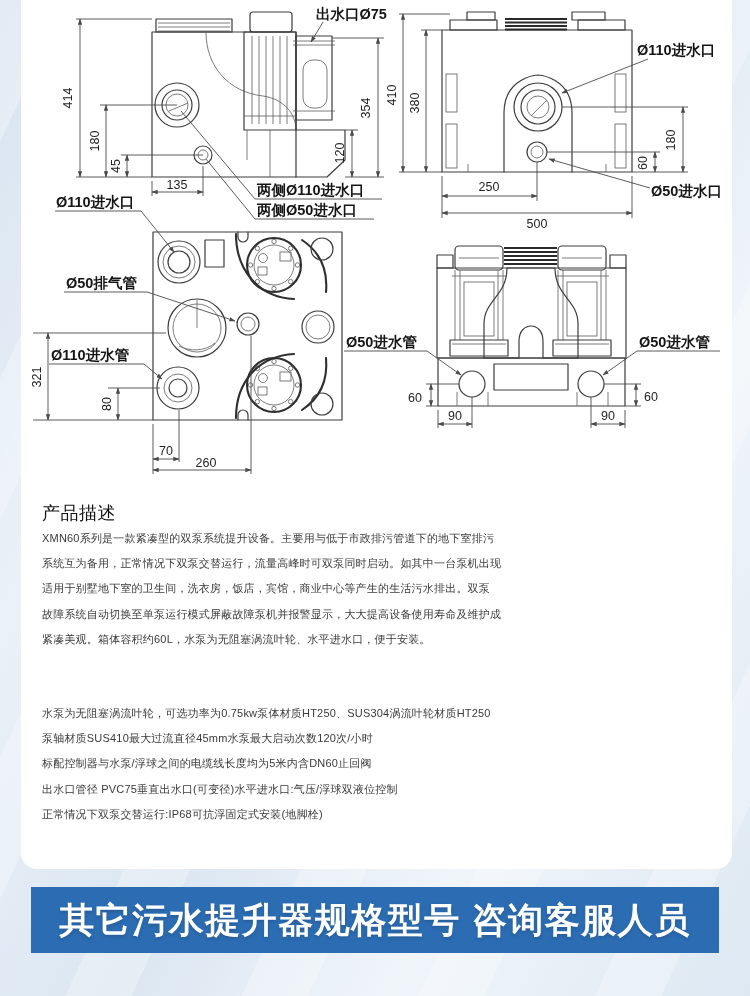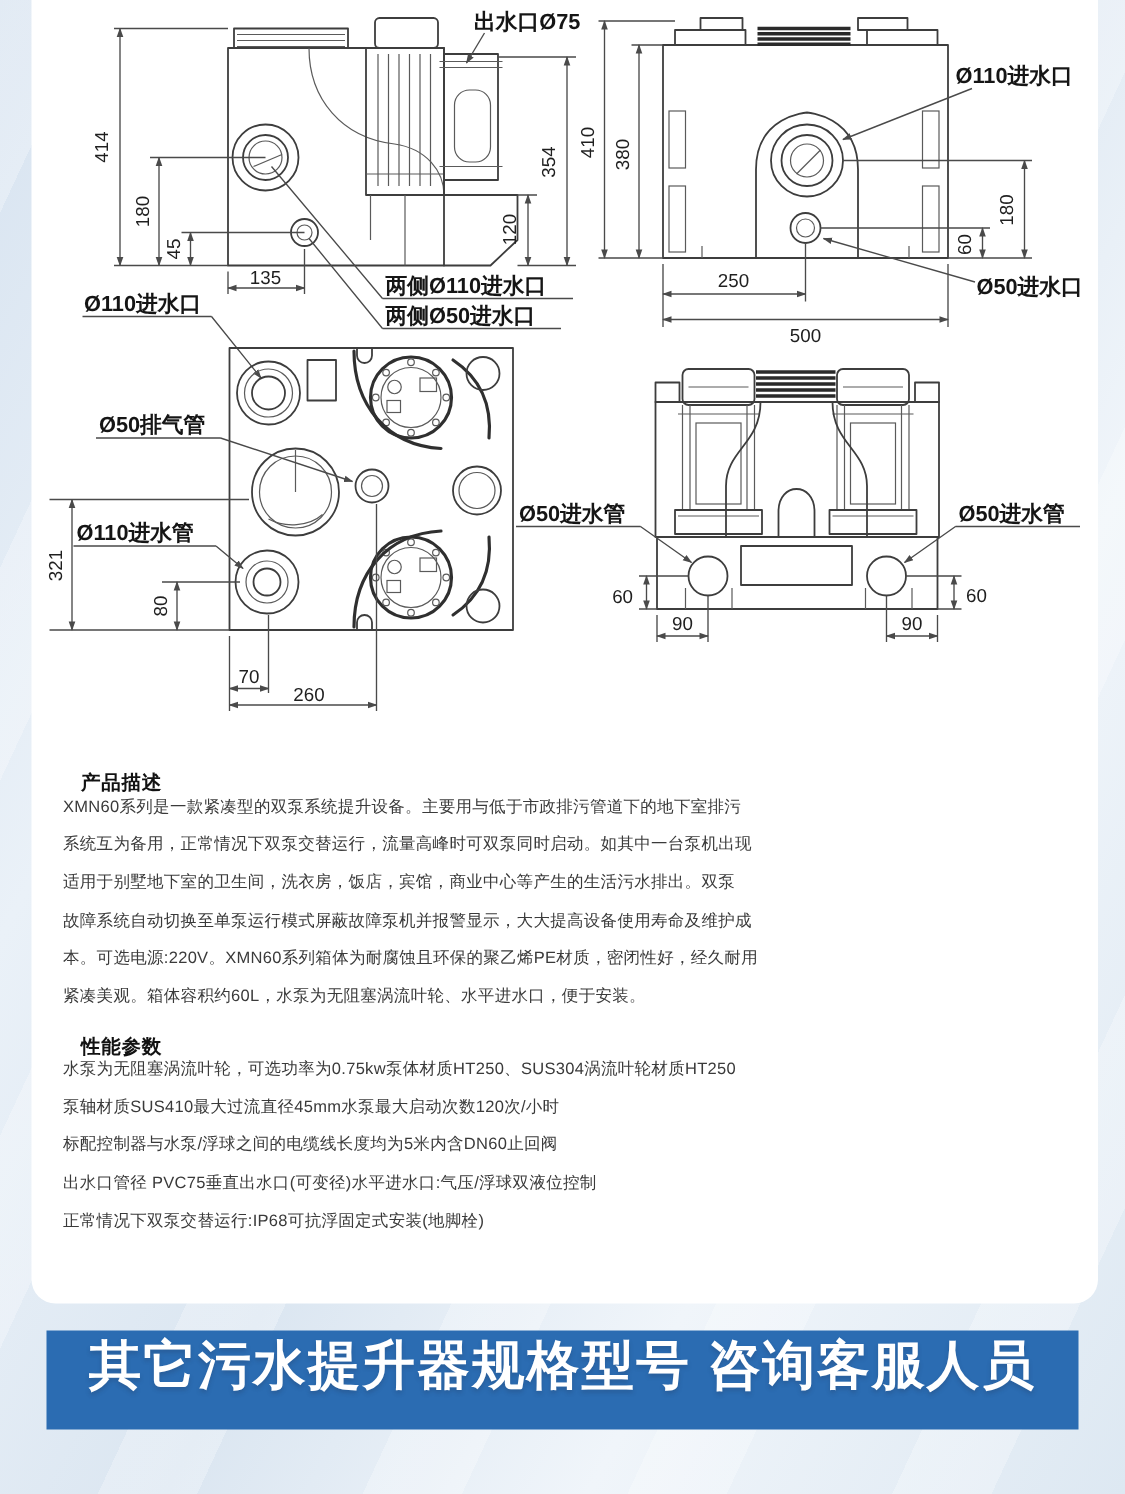--- a/index.html
+++ b/index.html
@@ -18,26 +18,26 @@
   }
   svg.drawings { position:absolute; left:0; top:0; }
   .ln  { stroke:#3d3d3d; stroke-width:1.2; fill:none; stroke-linejoin:round; stroke-linecap:round; }
   .ln2 { stroke:#2f2f2f; stroke-width:2.1; fill:none; stroke-linecap:round; }
   .lt  { stroke:#5a5a5a; stroke-width:0.8; fill:none; }
   .gr  { stroke:#2a2a2a; stroke-width:2.2; fill:none; }
   .dm  { stroke:#4a4a4a; stroke-width:0.9; fill:none; }
   .dt  { font:12.5px "Liberation Sans",sans-serif; fill:#1f1f1f; }
   .lb  { font:600 14.5px "Liberation Sans",sans-serif; fill:#151515; }
   .text-abs { position:absolute; left:42px; width:668px; }
-  h3.sec { margin:12px; font-size:13px; font-weight:bold; color:#121212; letter-spacing:0.5px; }
+  h3.sec { margin:0; font-size:18px; font-weight:normal; color:#121212; letter-spacing:0.5px; }
   .para div { white-space:nowrap; font-size:11px; line-height:25.2px; color:#3a3a3a; letter-spacing:0.2px; }
   .banner {
     position:absolute; left:31px; top:887px; width:688px; height:66px;
     background:var(--banner-color,#2b6cb2);
-    display:flex; justify-content:center; cursor:pointer;
+    display:flex; align-items:center; justify-content:center; cursor:pointer;
   }
   .banner span {
     color:#ffffff; font-size:35px; font-weight:bold; letter-spacing:1.5px;
     text-shadow:0 2px 3px rgba(35,60,95,0.30); white-space:nowrap;
   }
 </style>
 </head>
 <body>
 
 <div class="page">
@@ -252,27 +252,23 @@
   </svg>
 
   <div class="text-abs" style="top:501px">
     <h3 class="sec">产品描述</h3>
   </div>
   <div class="text-abs para" style="top:526px">
     <div>XMN60系列是一款紧凑型的双泵系统提升设备。主要用与低于市政排污管道下的地下室排污</div>
     <div>系统互为备用，正常情况下双泵交替运行，流量高峰时可双泵同时启动。如其中一台泵机出现</div>
     <div>适用于别墅地下室的卫生间，洗衣房，饭店，宾馆，商业中心等产生的生活污水排出。双泵</div>
     <div>故障系统自动切换至单泵运行模式屏蔽故障泵机并报警显示，大大提高设备使用寿命及维护成</div>
-    <div>本。可选电源:220V。XMN60系列箱体为耐腐蚀且环保的聚乙烯PE材质，密闭性好，经久耐用</div>
     <div>紧凑美观。箱体容积约60L，水泵为无阻塞涡流叶轮、水平进水口，便于安装。</div>
   </div>
 
-  <div class="text-abs" style="top:677px">
-    <h3 class="sec">性能参数</h3>
-  </div>
   <div class="text-abs para" style="top:701px">
     <div>水泵为无阻塞涡流叶轮，可选功率为0.75kw泵体材质HT250、SUS304涡流叶轮材质HT250</div>
     <div>泵轴材质SUS410最大过流直径45mm水泵最大启动次数120次/小时</div>
     <div>标配控制器与水泵/浮球之间的电缆线长度均为5米内含DN60止回阀</div>
     <div>出水口管径 PVC75垂直出水口(可变径)水平进水口:气压/浮球双液位控制</div>
     <div>正常情况下双泵交替运行:IP68可抗浮固定式安装(地脚栓)</div>
   </div>
 
   <div class="banner">
     <span>其它污水提升器规格型号 咨询客服人员</span>

